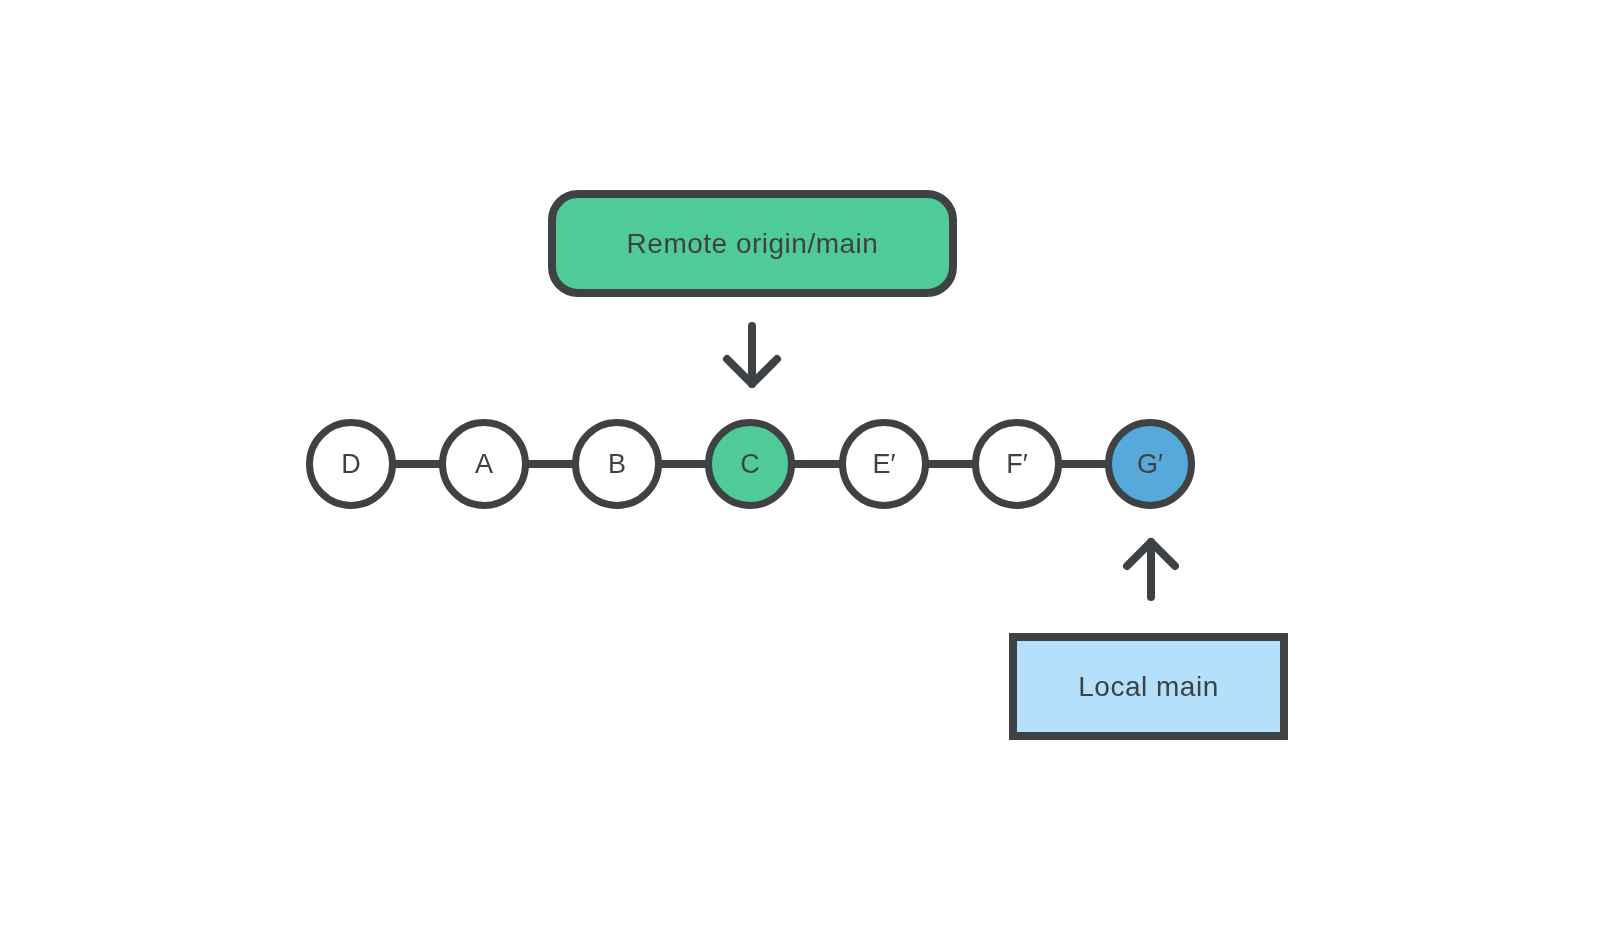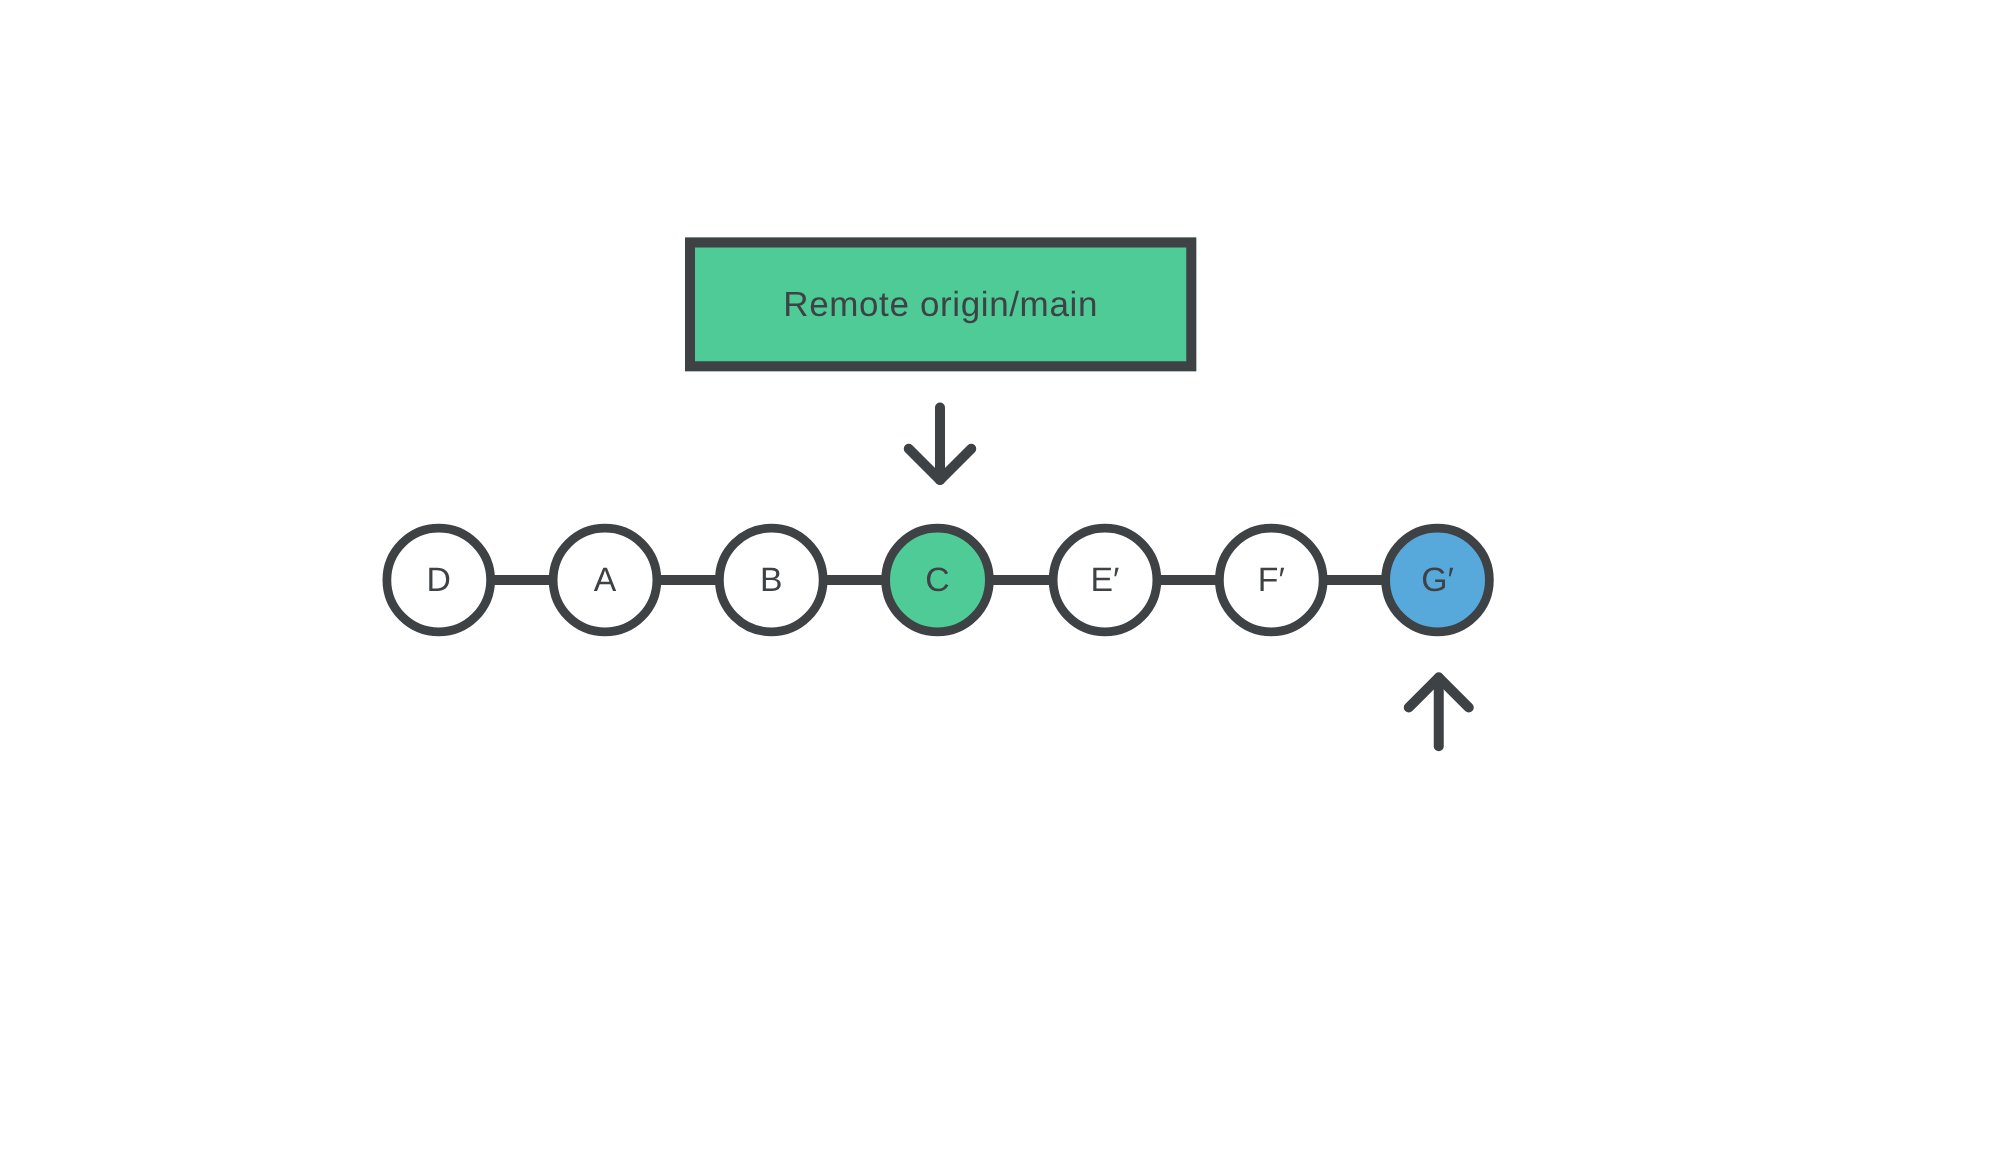--- a/index.html
+++ b/index.html
@@ -16,21 +16,21 @@
     box-sizing: border-box;
     border: 8px solid #3f4245;
     display: flex;
     align-items: center;
     justify-content: center;
     font-size: 28px;
     font-weight: 500;
     letter-spacing: 0.5px;
     color: #3f4245;
   }
-  .remote-box { left: 548px; top: 190px; width: 409px; height: 107px; }
+  .remote-box { left: 548px; top: 190px; width: 409px; height: 107px; border-radius: 30px; }
   .local-box  { left: 1009px; top: 633px; width: 279px; height: 107px; }
   .commit-line {
     position: absolute;
     left: 351px;
     top: 460px;
     width: 799px;
     height: 8px;
     background: #3f4245;
   }
   .commit-node {
@@ -103,14 +103,17 @@
   </div>
   <div class="commit-node node-6" style="background-color: rgb(87, 168, 219);">
     <span>G′</span>
   </div>
 
   <svg class="arrow arrow-up" width="74" height="70" viewBox="0 0 74 70">
     <path d="M37 62 L37 7" style="stroke: rgb(63, 66, 69);"></path>
     <path d="M13 31 L37 7 L61 31" style="stroke: rgb(63, 66, 69);"></path>
   </svg>
 
+  <div class="label-box local-box" style="background-color: rgb(180, 224, 251);">
+    <span>Local main</span>
+  </div>
 
 </div>
 
 </body></html>

